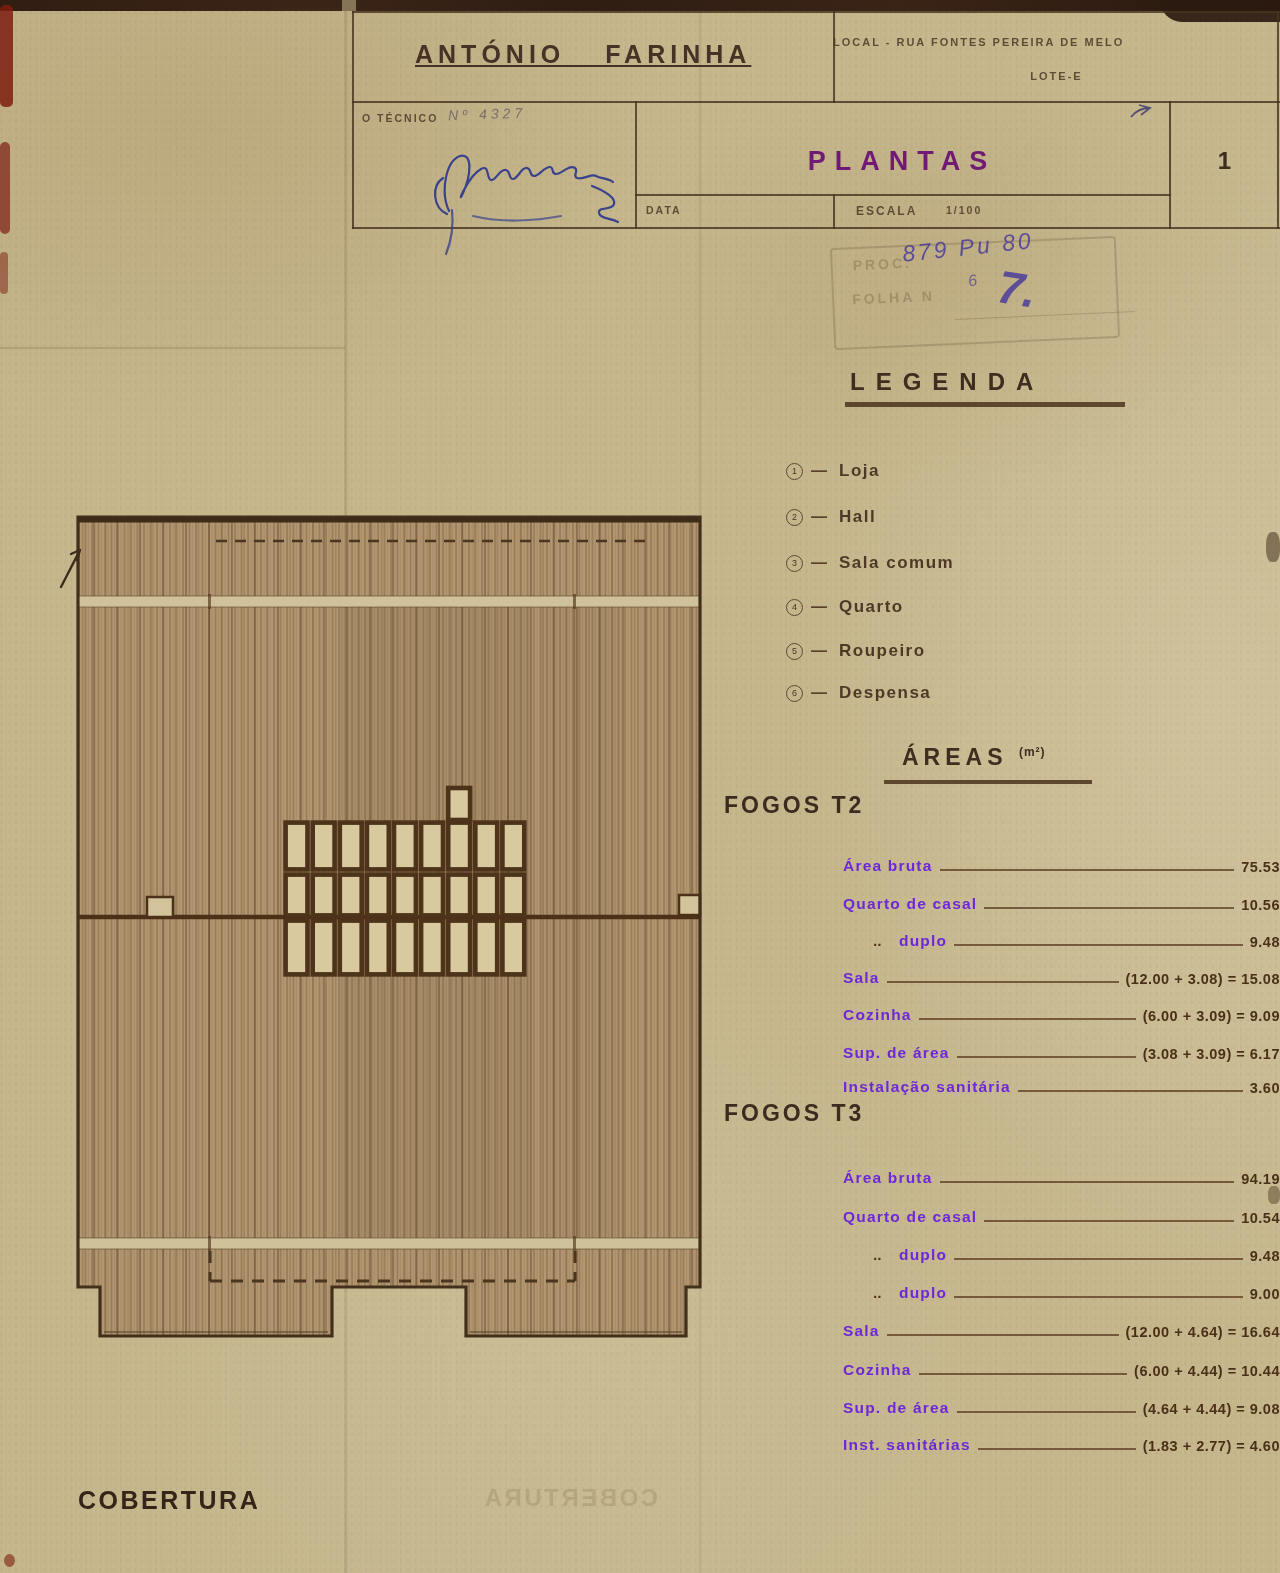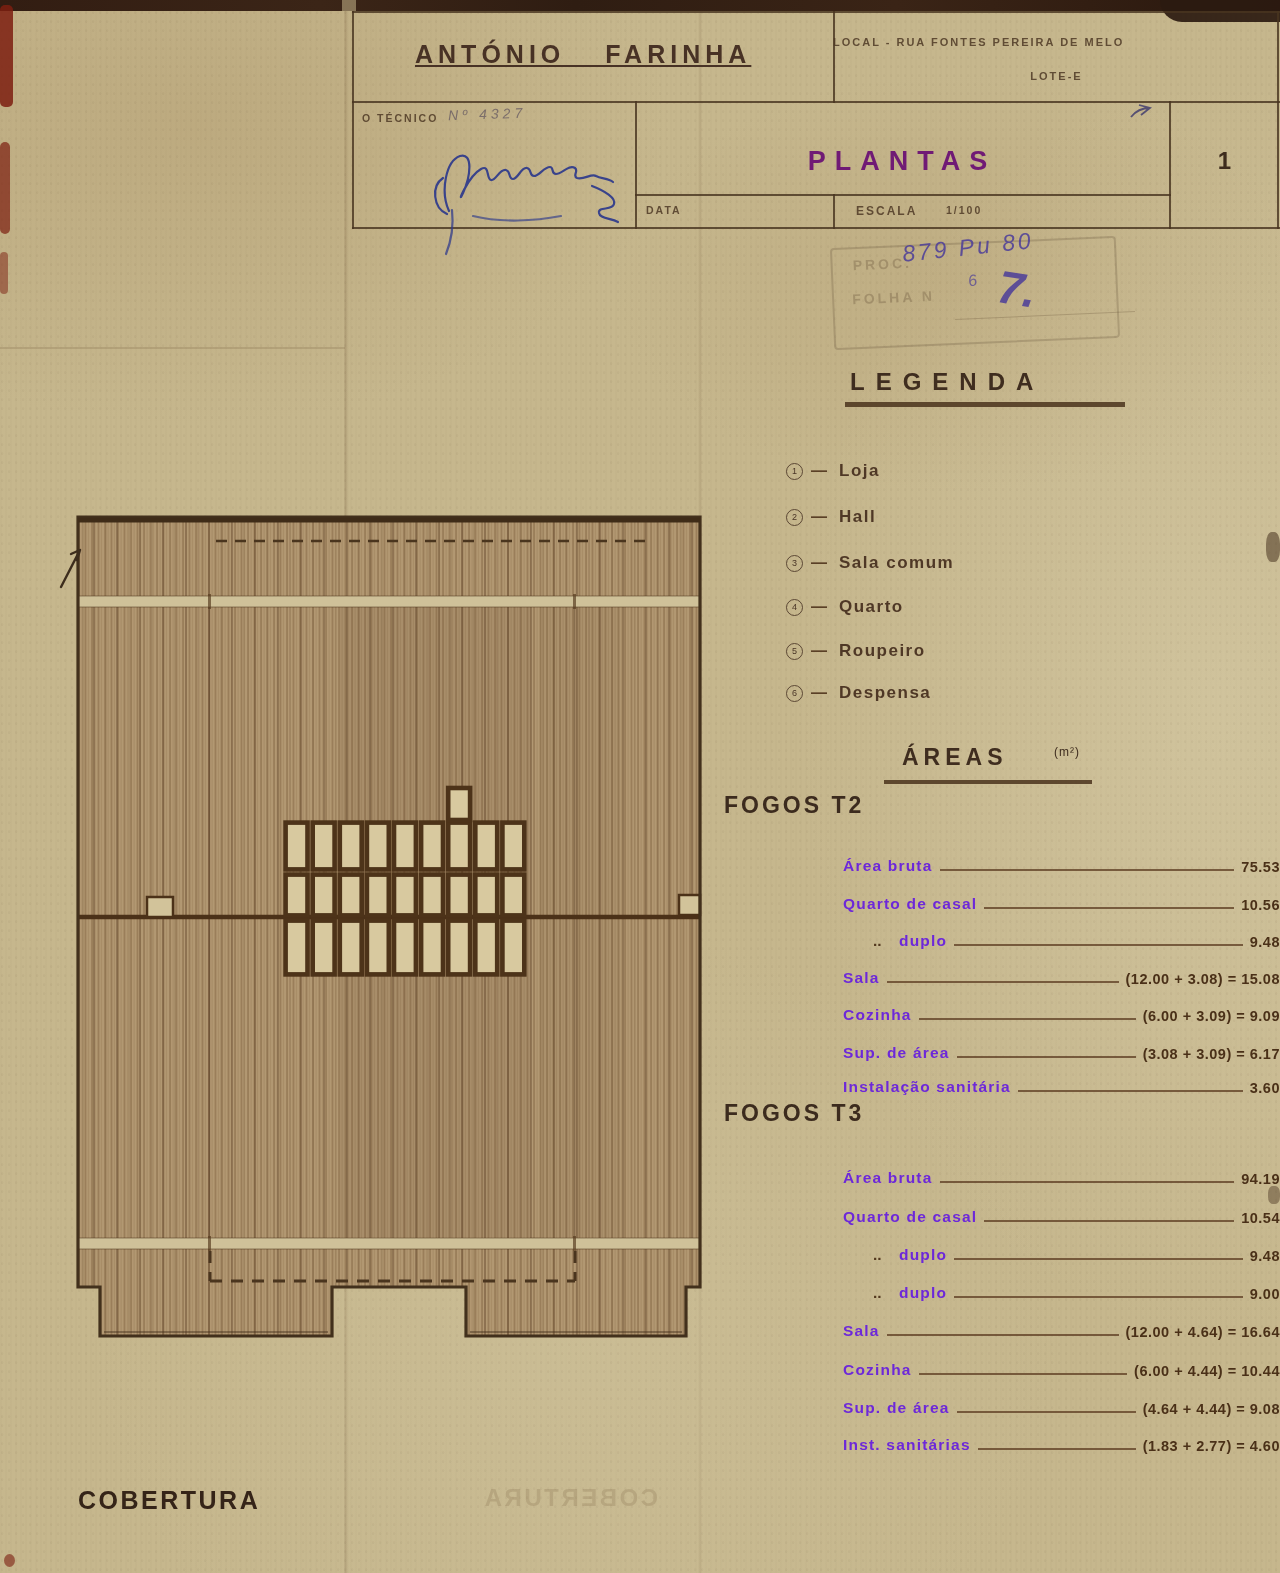--- a/index.html
+++ b/index.html
@@ -44,21 +44,21 @@
   
   .legend-title{font-size:24px;font-weight:700;letter-spacing:11px;color:#3f2d1f;}
   .rule{background:rgba(74,50,28,.85);}
   .legend-item{display:flex;align-items:center;color:#4f3826;}
   .lg-circle{width:15px;height:15px;border:1.6px solid rgba(74,53,38,.85);border-radius:50%;
     font-size:9px;line-height:15px;text-align:center;color:#4a3526;flex:none;}
   .lg-dash{margin:0 12px 0 8px;font-weight:700;color:#5a4026;}
   .lg-label{font-size:17px;letter-spacing:1.5px;font-weight:700;}
   
   .areas-title{font-size:23px;font-weight:700;letter-spacing:5px;color:#3f2d1f;}
-  .areas-unit{font-size:12px;font-weight:400;vertical-align:super;letter-spacing:1px;margin-left:35px;}
+  .areas-unit{font-size:12px;font-weight:700;vertical-align:super;letter-spacing:1px;}
   .fogos{font-size:23px;font-weight:700;letter-spacing:3px;color:#3c2b1e;}
   .area-row{position:absolute;left:0;width:437px;display:flex;align-items:flex-end;}
   .area-row .lbl{font-size:15.5px;letter-spacing:1.2px;font-weight:600;color:#6d28d9;white-space:nowrap;}
   .area-row .pfx{font-size:15.5px;font-weight:700;color:#53391f;width:26px;margin-left:30px;flex:none;}
   .area-row .leader{flex:1;height:12px;border-bottom:2.2px solid rgba(95,63,36,.78);margin:0 7px 4px 7px;}
   .area-row .val{font-size:14.5px;font-weight:700;letter-spacing:.5px;color:#4a3018;white-space:nowrap;margin-top:16px;}
   
   .cobertura{font-size:25px;font-weight:800;letter-spacing:2.5px;color:#352418;}
   .cobertura-ghost{font-size:24px;font-weight:700;letter-spacing:2.5px;color:#6b5030;opacity:.18;
     transform:scaleX(-1);}

